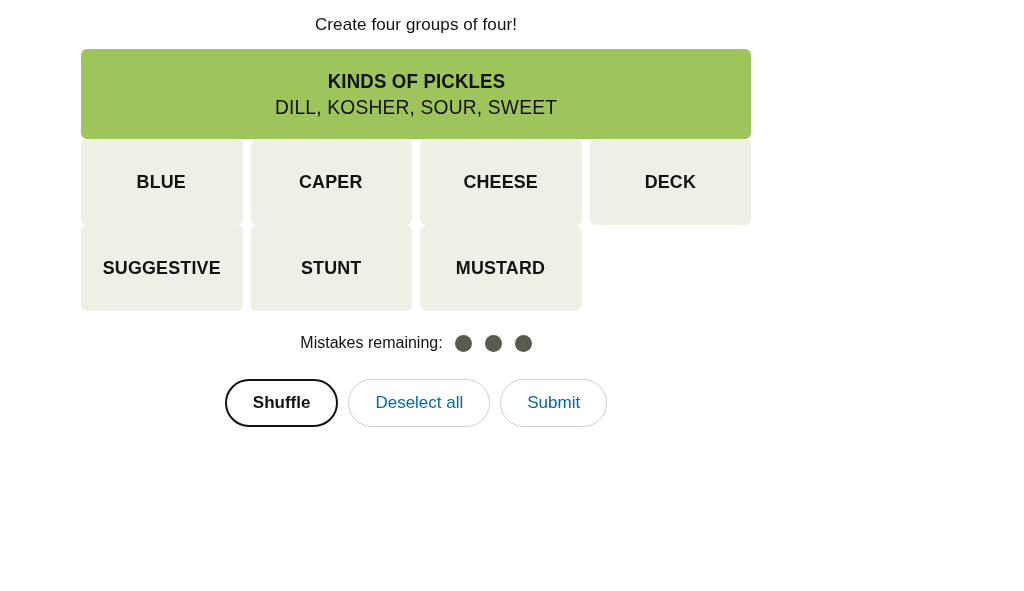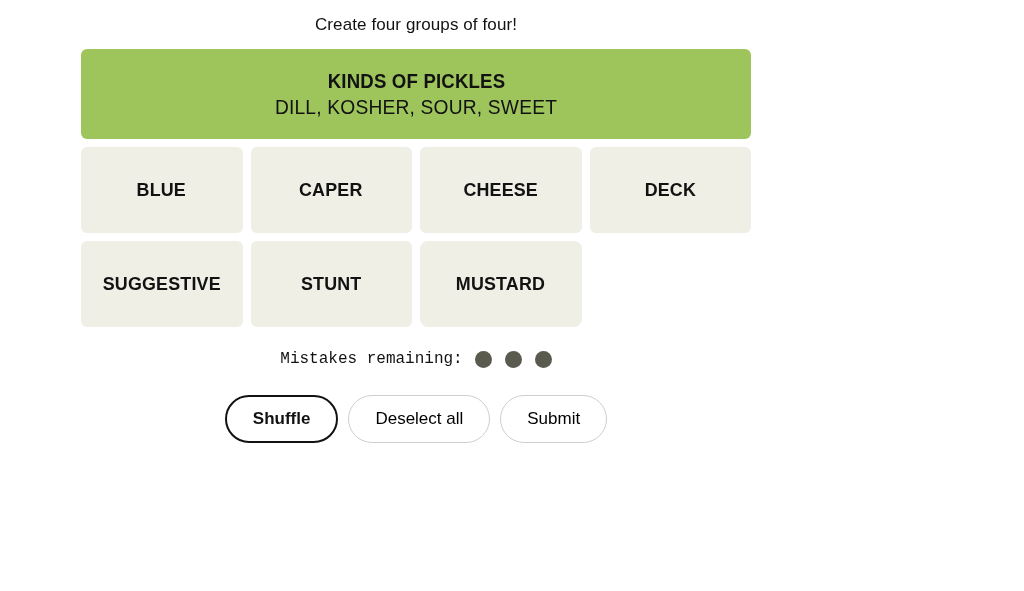--- a/index.html
+++ b/index.html
@@ -33,21 +33,20 @@
     text-align: center;
     letter-spacing: 0.1px;
   }
 
   
   .board {
     width: 670px;
     margin-top: 14px;
     display: flex;
     flex-direction: column;
-    gap: 8px;
   }
 
   
   .solved-group {
     height: 90px;
     border-radius: 6px;
     display: flex;
     flex-direction: column;
     align-items: center;
     justify-content: center;
@@ -104,21 +103,20 @@
     white-space: nowrap;
   }
 
   
   .mistakes {
     margin-top: 22px;
     display: flex;
     align-items: center;
     justify-content: center;
     gap: 12px;
-    font-family: Liberation Mono, monospace;
   }
   .mistakes-label {
     font-size: 16px;
     line-height: 20px;
     color: #121212;
   }
   .dots {
     display: flex;
     align-items: center;
     gap: 13px;
@@ -153,21 +151,21 @@
     cursor: pointer;
     white-space: nowrap;
   }
   .btn-active {
     border: 2px solid #121212;
     color: #121212;
     font-weight: bold;
   }
   .btn-disabled {
     border: 1px solid #cfcfcf;
-    color: #000000;
+    color: #0369a1;
     font-weight: 400;
   }
 </style>
 </head>
 <body>
 
 <div class="page">
 
   <div class="instruction">Create four groups of four!</div>
 

